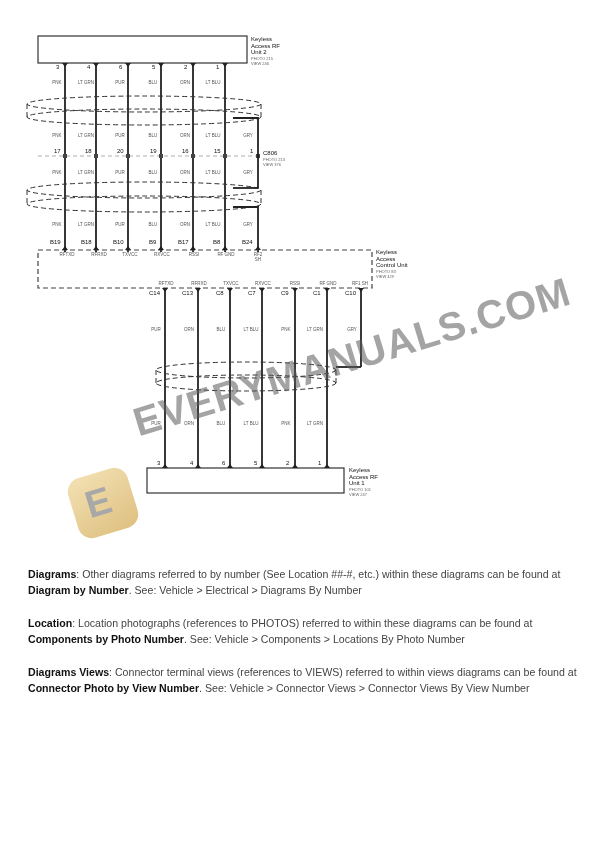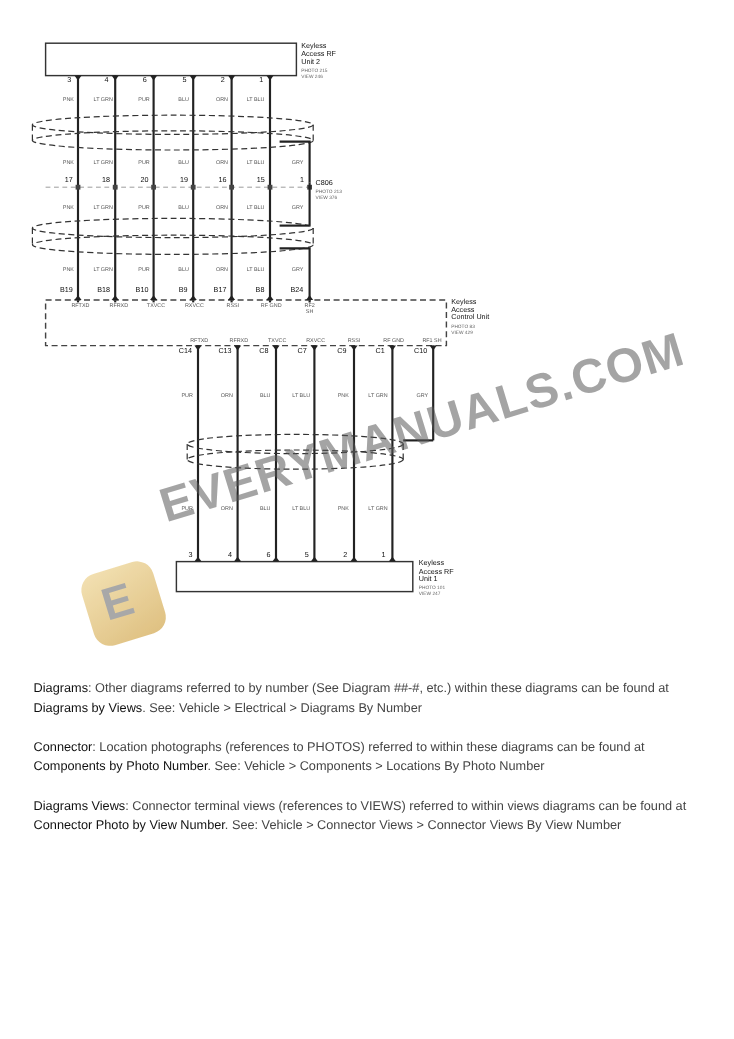--- a/index.html
+++ b/index.html
@@ -7,21 +7,21 @@
   .diagram { position:absolute; left:0; top:0; width:612px; height:540px; }
   .diagram svg { position:absolute; left:0; top:0; }
   .lbl { position:absolute; font-family:"Liberation Sans", sans-serif; white-space:nowrap; }
   .pin { font-size:6px; color:#111; }
   .wire { font-size:4.5px; color:#555; transform:translateX(-50%); }
   .term { font-size:4.5px; color:#555; transform:translateX(-50%); text-align:center; }
   .cname { font-size:6px; color:#111; line-height:6.5px; }
   .csub { font-size:4px; color:#666; line-height:5px; }
   .notes { position:absolute; left:28px; top:566px; width:560px; font-size:10.6px; line-height:16px; color:#444; }
   .notes p { margin:0 0 17px 0; }
-  .notes b { color:#111; font-weight:normal; }
+  .notes b { color:#111; font-weight:bold; }
   .wm { position:absolute; left:128px; top:402px; transform:rotate(-17deg); transform-origin:left top; font-family:"Liberation Sans", sans-serif; font-weight:bold; font-size:40px; letter-spacing:1px; color:rgba(90,90,90,0.55); white-space:nowrap; pointer-events:none; }
   .wm-logo { position:absolute; left:72px; top:472px; width:62px; height:62px; border-radius:14px; transform:rotate(-17deg); background:linear-gradient(160deg,#f1dca6,#d9b56a); opacity:0.85; }
   .wm-logo span { position:absolute; left:14px; top:8px; font-size:38px; font-weight:bold; color:#9a9a9a; font-family:"Liberation Sans", sans-serif; }
 </style>
 </head>
 <body>
 
 <div class="diagram">
   <svg width="612" height="540" viewBox="0 0 612 540">
 
@@ -250,16 +250,16 @@
     <div class="csub">VIEW 247</div>
   </div>
 </div>
 
 <div class="wm-logo">
     <span>E</span>
   </div>
 <div class="wm">EVERYMANUALS.COM</div>
 
 <div class="notes">
-  <p><b>Diagrams</b><span>: Other diagrams referred to by number (See Diagram ##-#, etc.) within these diagrams can be found at </span><b>Diagrams by Views</b><span>. See: Vehicle &gt; Electrical &gt; Diagrams By Number</span></p>
-  <p><b>Connector</b><span>: Location photographs (references to PHOTOS) referred to within these diagrams can be found at </span><b>Components by Photo Number</b><span>. See: Vehicle &gt; Components &gt; Locations By Photo Number</span></p>
+  <p><b>Diagrams</b><span>: Other diagrams referred to by number (See Location ##-#, etc.) within these diagrams can be found at </span><b>Diagram by Number</b><span>. See: Vehicle &gt; Electrical &gt; Diagrams By Number</span></p>
+  <p><b>Location</b><span>: Location photographs (references to PHOTOS) referred to within these diagrams can be found at </span><b>Components by Photo Number</b><span>. See: Vehicle &gt; Components &gt; Locations By Photo Number</span></p>
   <p><b>Diagrams Views</b><span>: Connector terminal views (references to VIEWS) referred to within views diagrams can be found at </span><b>Connector Photo by View Number</b><span>. See: Vehicle &gt; Connector Views &gt; Connector Views By View Number</span></p>
 </div>
 
 </body></html>

